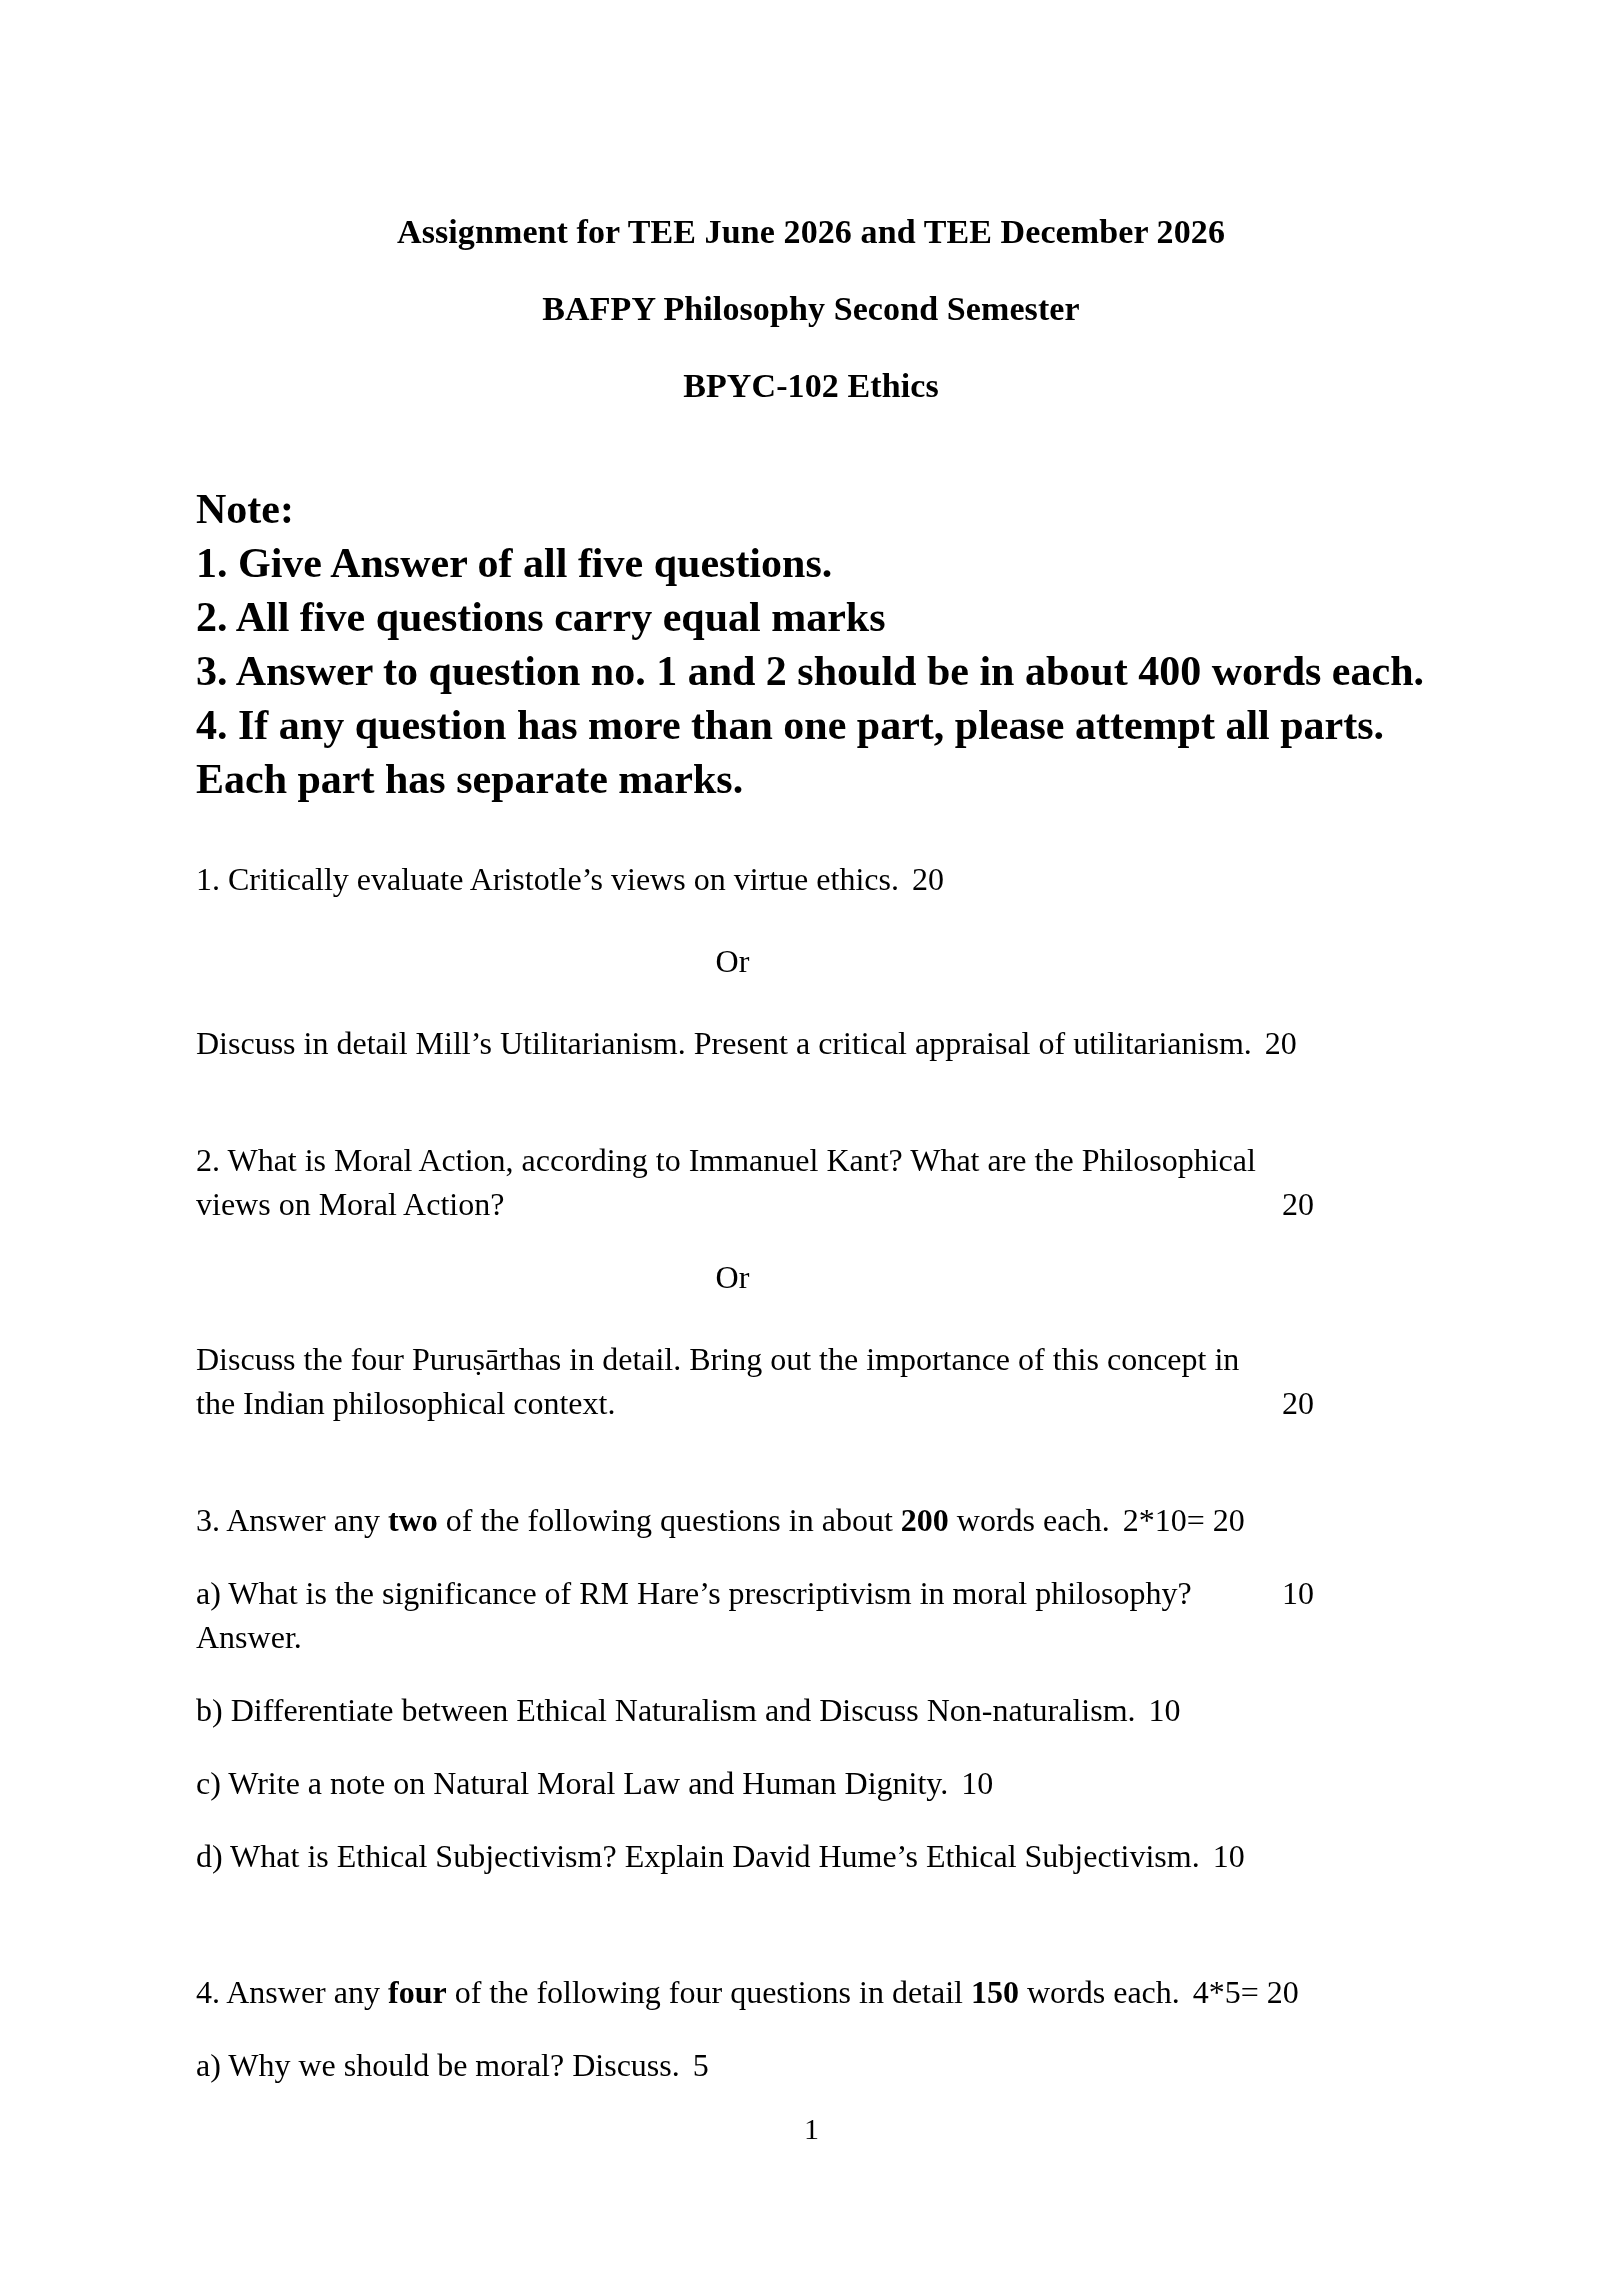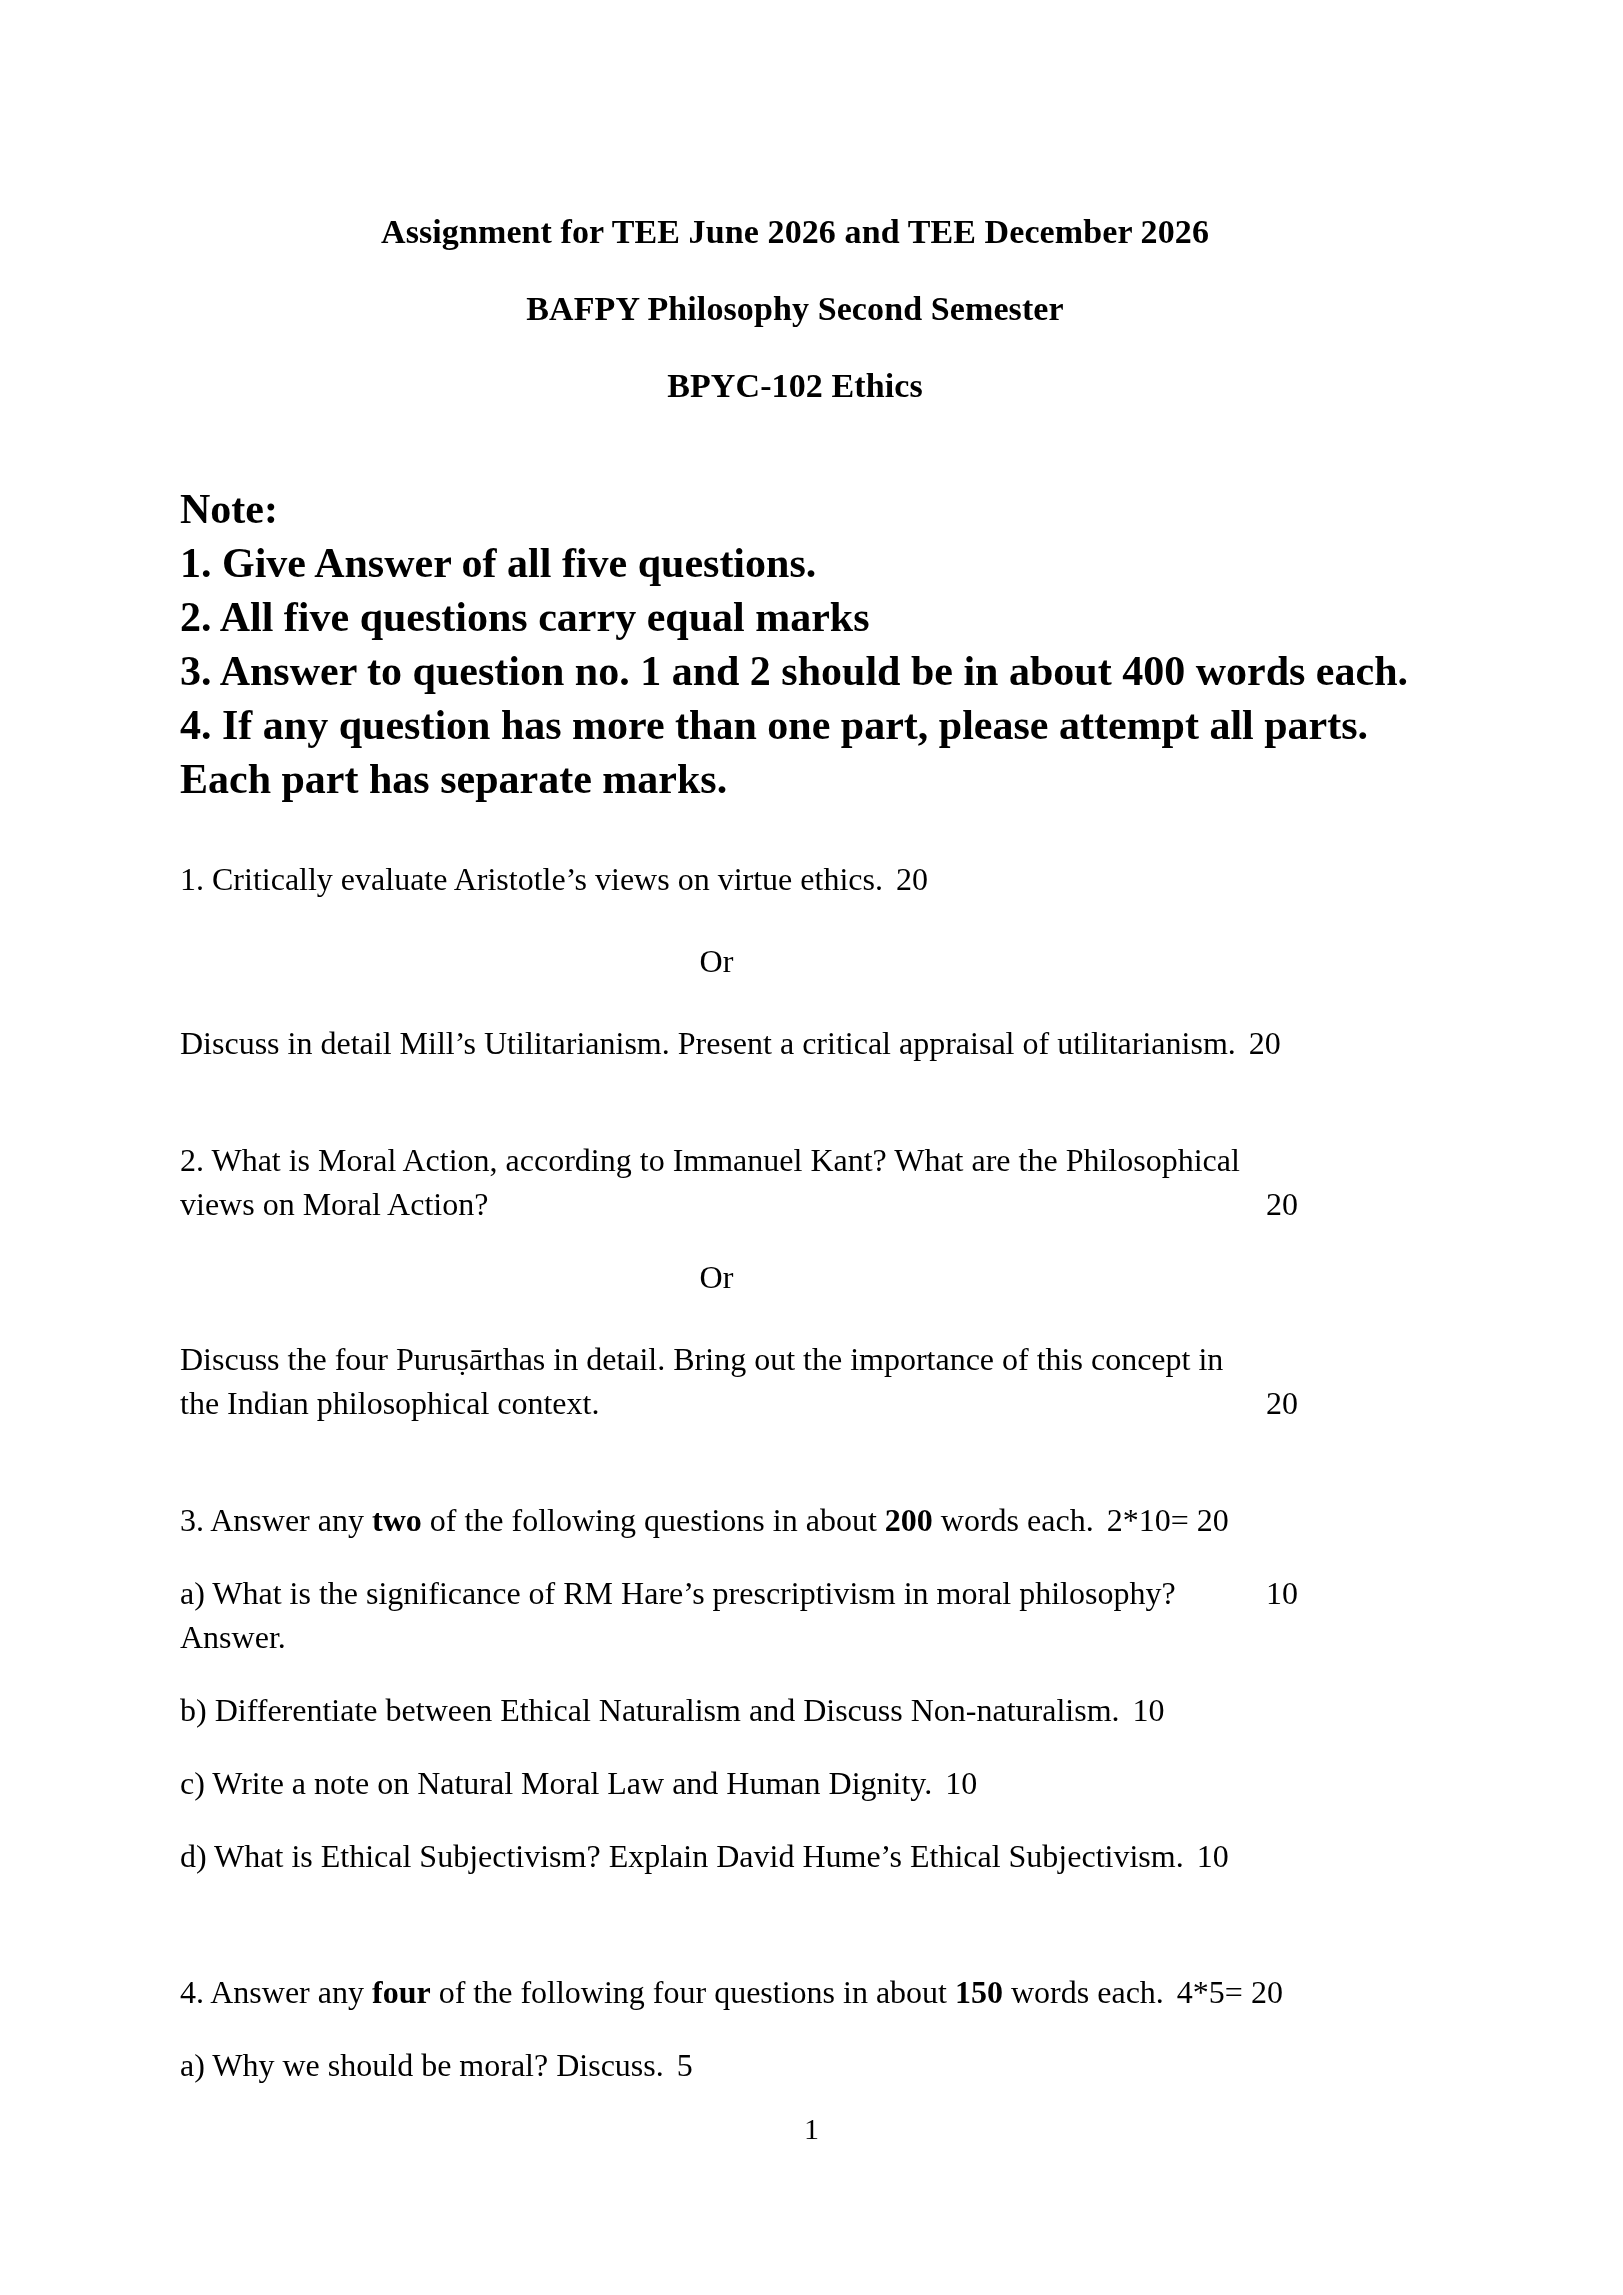--- a/index.html
+++ b/index.html
@@ -17,21 +17,21 @@
     margin: 0 auto;
     font-family: "Liberation Serif", "DejaVu Serif", serif;
     color: #000000;
     overflow: hidden;
     box-sizing: border-box;
   }
 
   
   .content {
     position: absolute;
-    left: 180px;
+    left: 196px;
     top: 0;
     width: 1230px;
   }
 
   
   .title-block {
     padding-top: 193px;
   }
 
   .doc-title {
@@ -201,21 +201,21 @@
 
       <div class="q-row">
         <div class="q-text">d) What is Ethical Subjectivism? Explain David Hume’s Ethical Subjectivism.</div>
         <div class="q-marks">10</div>
       </div>
 
       <div class="gap-lg"></div>
       <div class="gap-sm"></div>
 
       <div class="q-row">
-        <div class="q-text"><span>4. Answer any </span><span class="bold">four</span><span> of the following four questions in about </span><span class="bold">150</span><span> words each.</span></div>
+        <div class="q-text"><span>4. Answer any </span><span class="bold">four</span><span> of the following four questions in detail </span><span class="bold">150</span><span> words each.</span></div>
         <div class="q-marks">4*5= 20</div>
       </div>
 
       <div class="gap-sm"></div>
 
       <div class="q-row">
         <div class="q-text">a) Why we should be moral? Discuss.</div>
         <div class="q-marks">5</div>
       </div>
 

